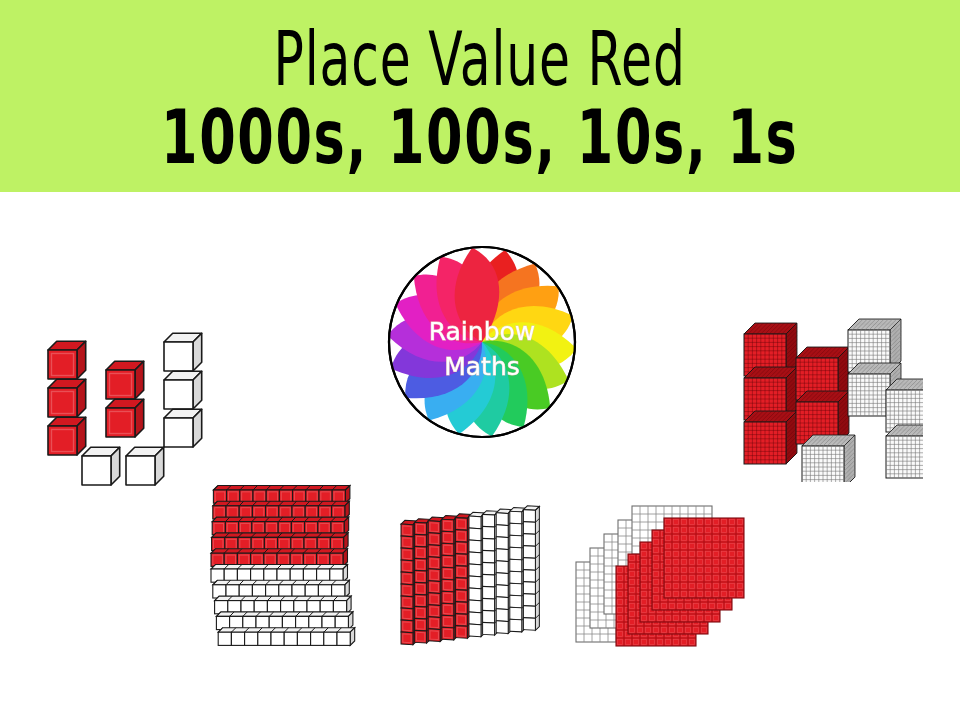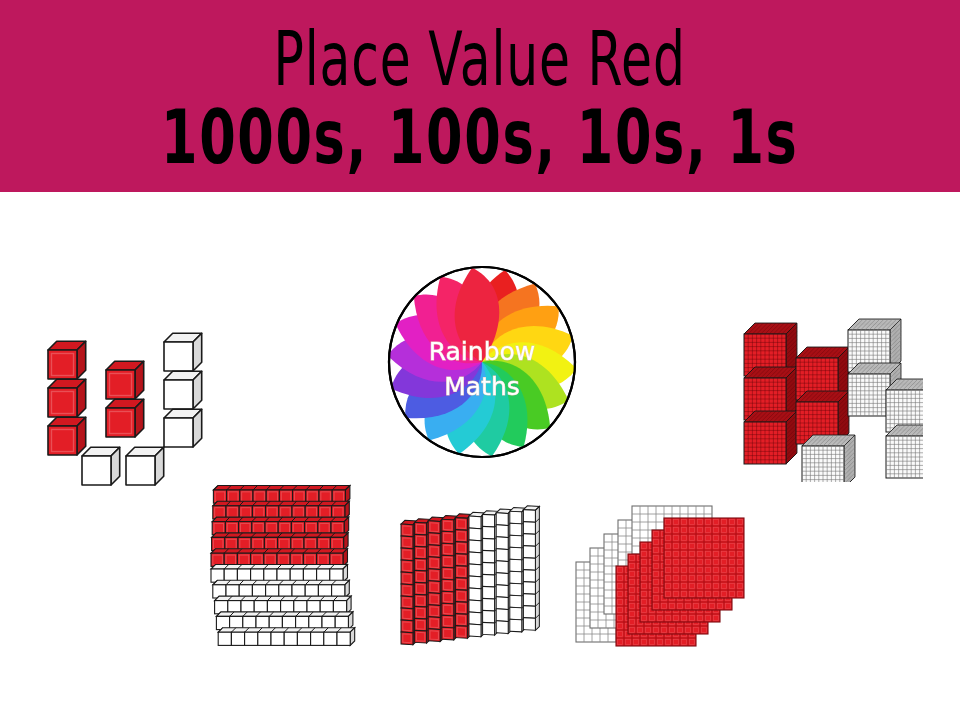--- a/index.html
+++ b/index.html
@@ -6,42 +6,42 @@
   body{
     width:960px;height:720px;overflow:hidden;
     background:#ffffff;
     font-family:"DejaVu Sans", sans-serif;
   }
   #page{position:relative;width:960px;height:720px;background:#fff;}
 
   
   #banner{
     position:absolute;left:0;top:0;width:960px;height:192px;
-    background:#be185d;
+    background:#bef264;
     display:flex;flex-direction:column;align-items:center;justify-content:center;
     overflow:hidden;
   }
   #title-line-1{
     font-family:"DejaVu Sans", sans-serif;
     font-size:63px;line-height:1.0;color:#000;
     letter-spacing:1px;
     transform:scaleX(0.80) scaleY(1.18);
     white-space:nowrap;margin-top:4px;
   }
   #title-line-2{
     font-family:"DejaVu Sans", sans-serif;
     font-weight:bold;
     font-size:64px;line-height:1.0;color:#000;
     letter-spacing:2px;
     transform:scaleX(0.82) scaleY(1.16);
     white-space:nowrap;margin-top:14px;
   }
 
   
-  #logo{position:absolute;left:386px;top:264px;width:192px;height:196px;}
+  #logo{position:absolute;left:386px;top:244px;width:192px;height:196px;}
   #logo svg{display:block;}
   .logo-text{
     font-family:"DejaVu Sans", sans-serif;
     fill:#ffffff;
     stroke:#e8c8b8;stroke-width:0.9px;
     paint-order:stroke fill;
     font-size:25px;
     text-anchor:middle;
   }
 

